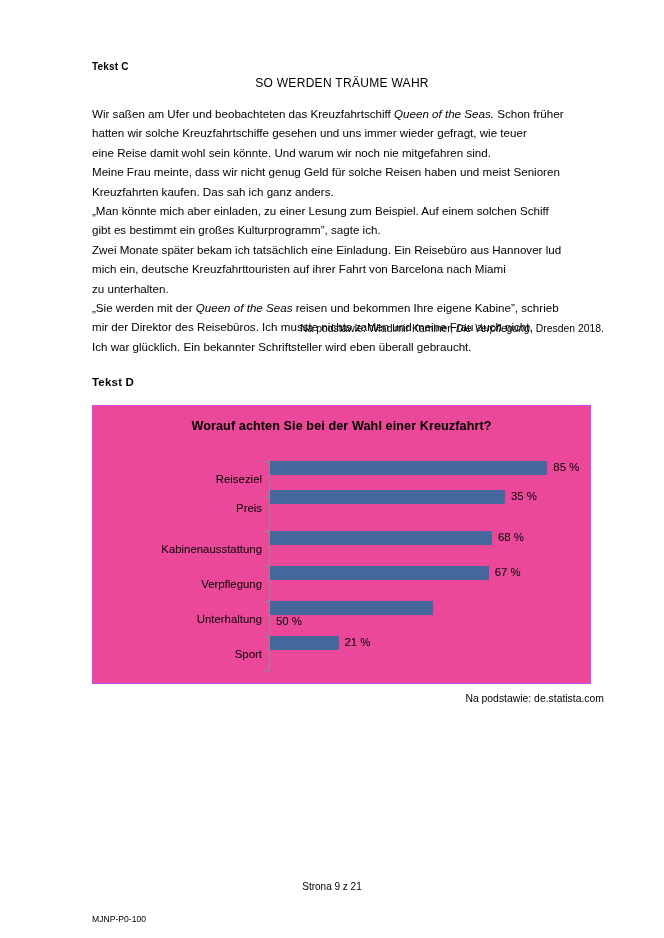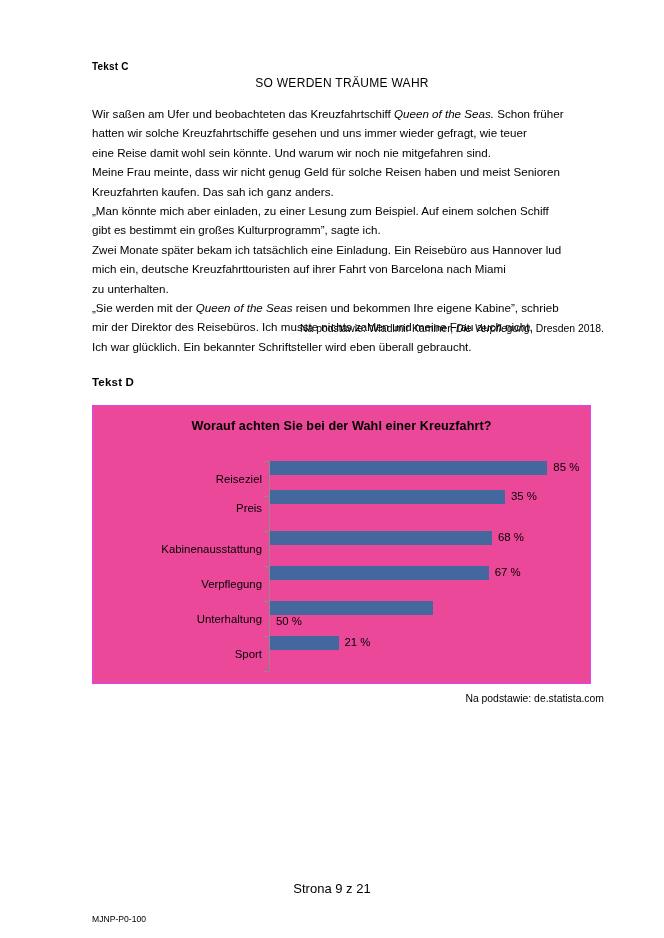--- a/index.html
+++ b/index.html
@@ -172,21 +172,21 @@
     font-size: 8.6px;
     color: #000000;
     margin-top: 28px;
   }
   .footer-page {
     position: absolute;
     left: 0;
     top: 881px;
     width: 664px;
     text-align: center;
-    font-size: 13px;
+    font-size: 10px;
   }
 </style>
 </head>
 <body>
 
 <div class="page">
 
   <div class="label-tekst-c">Tekst C</div>
   <div class="story-title">SO WERDEN TRÄUME WAHR</div>
 

